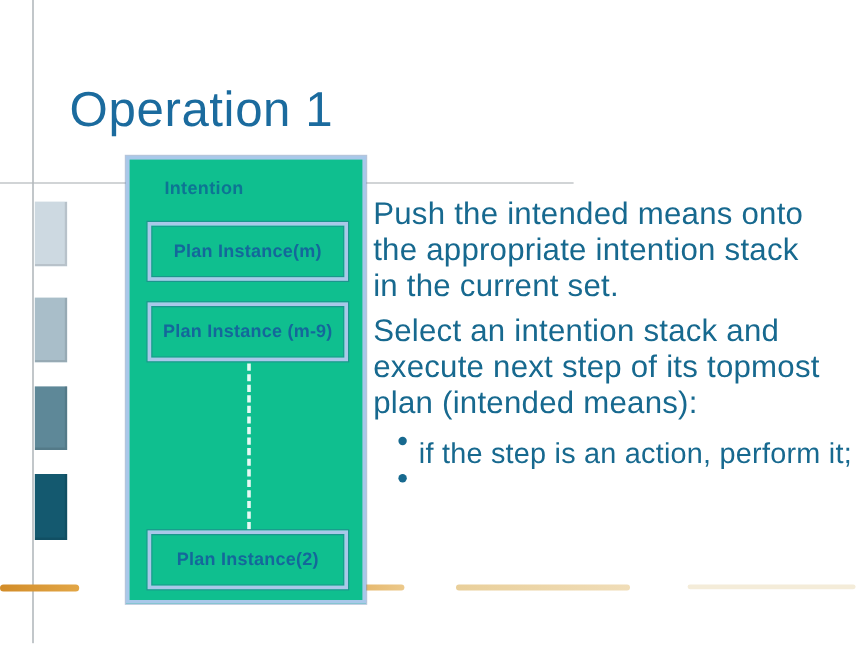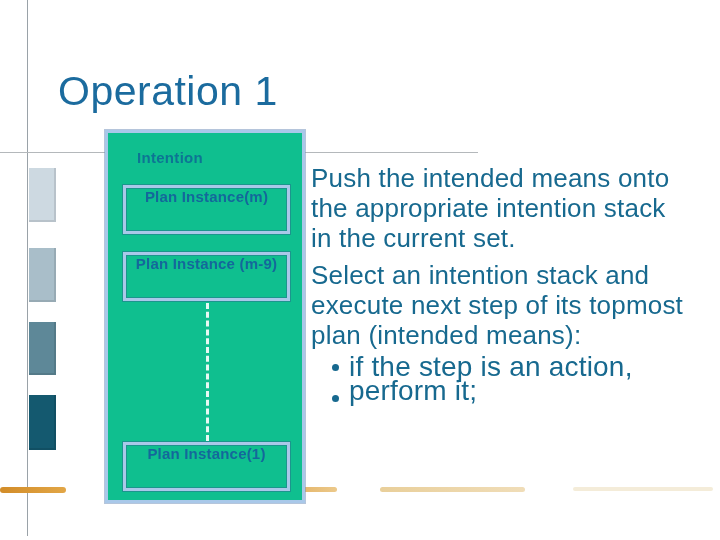--- a/index.html
+++ b/index.html
@@ -32,40 +32,40 @@
   }
   .intention-label{
     position:absolute; left:29px; top:16px;
     font-size:15px; font-weight:bold; color:#0d7494; letter-spacing:0.3px;
   }
   .plan-box{
     position:absolute; left:15px; width:167px; height:49px;
     box-sizing:border-box; background:#0fbf8f;
     border:3px solid #a9c8e9;
     box-shadow:0 0 0 1px rgba(40,115,140,0.55), inset 0 0 0 1px rgba(40,115,140,0.55);
-    display:flex; align-items:flex-start; justify-content:center;
+    display:flex; align-items:center; justify-content:center;
   }
   .plan-box span{font-size:15px; font-weight:bold; color:#14679b; letter-spacing:0.2px;}
   .plan-m{top:52px;}
   .plan-m1{top:119px;}
   .plan-1{top:309px;}
   .dashed-connector{
     position:absolute; left:98px; top:170px; height:138px; width:0;
     border-left:3px dashed rgba(255,255,255,0.9);
   }
   
   .bullet-marker{position:absolute; width:9px; height:9px; background:#17698f; z-index:2;}
   .round-marker{position:absolute; width:7px; height:7px; border-radius:50%; background:#17698f; z-index:2;}
   .bullet-text{
     position:absolute; white-space:pre-line; color:#17698f;
     font-size:26px; line-height:30px; letter-spacing:0.2px;
   }
   .sub-bullet-text{
     position:absolute; white-space:pre-line; color:#17698f;
-    font-size:28px; line-height:24px; letter-spacing:0.2px;
+    font-size:24px; line-height:24px; letter-spacing:0.2px;margin-top:12px;
   }
   .m1{left:292px; top:172px;}
   .t1{left:311px; top:163px; width:412px;}
   .m2{left:292px; top:269px;}
   .t2{left:311px; top:260px; width:412px;}
   .sm1{left:332px; top:364px;}
   .st1{left:349px; top:355px; width:372px;}
   .sm2{left:332px; top:395px;}
   .st2{left:349px; top:386px; width:372px;}
   
@@ -98,21 +98,21 @@
   <div class="intention-box">
     <div class="intention-label">Intention</div>
     <div class="plan-box plan-m">
       <span>Plan Instance(m)</span>
     </div>
     <div class="plan-box plan-m1">
       <span>Plan Instance (m-9)</span>
     </div>
     <div class="dashed-connector"></div>
     <div class="plan-box plan-1">
-      <span>Plan Instance(1)</span>
+      <span>Plan Instance(2)</span>
     </div>
   </div>
 
   <div class="bullet-marker m1"></div>
   <div class="bullet-text t1">Push the intended means onto
 the appropriate intention stack
 in the current set.</div>
 
   <div class="bullet-marker m2"></div>
   <div class="bullet-text t2">Select an intention stack and

